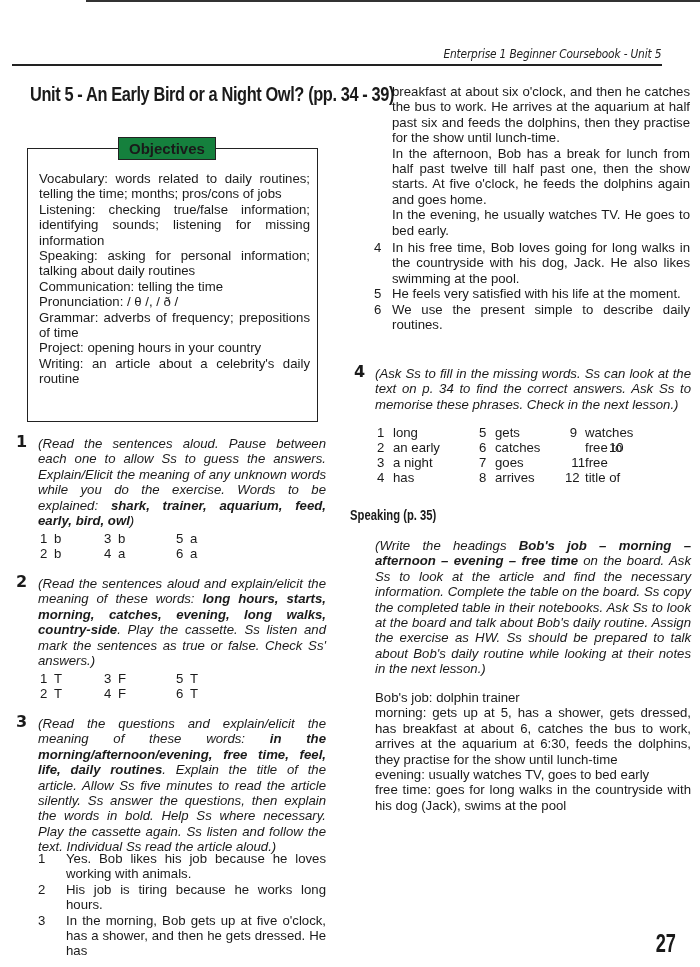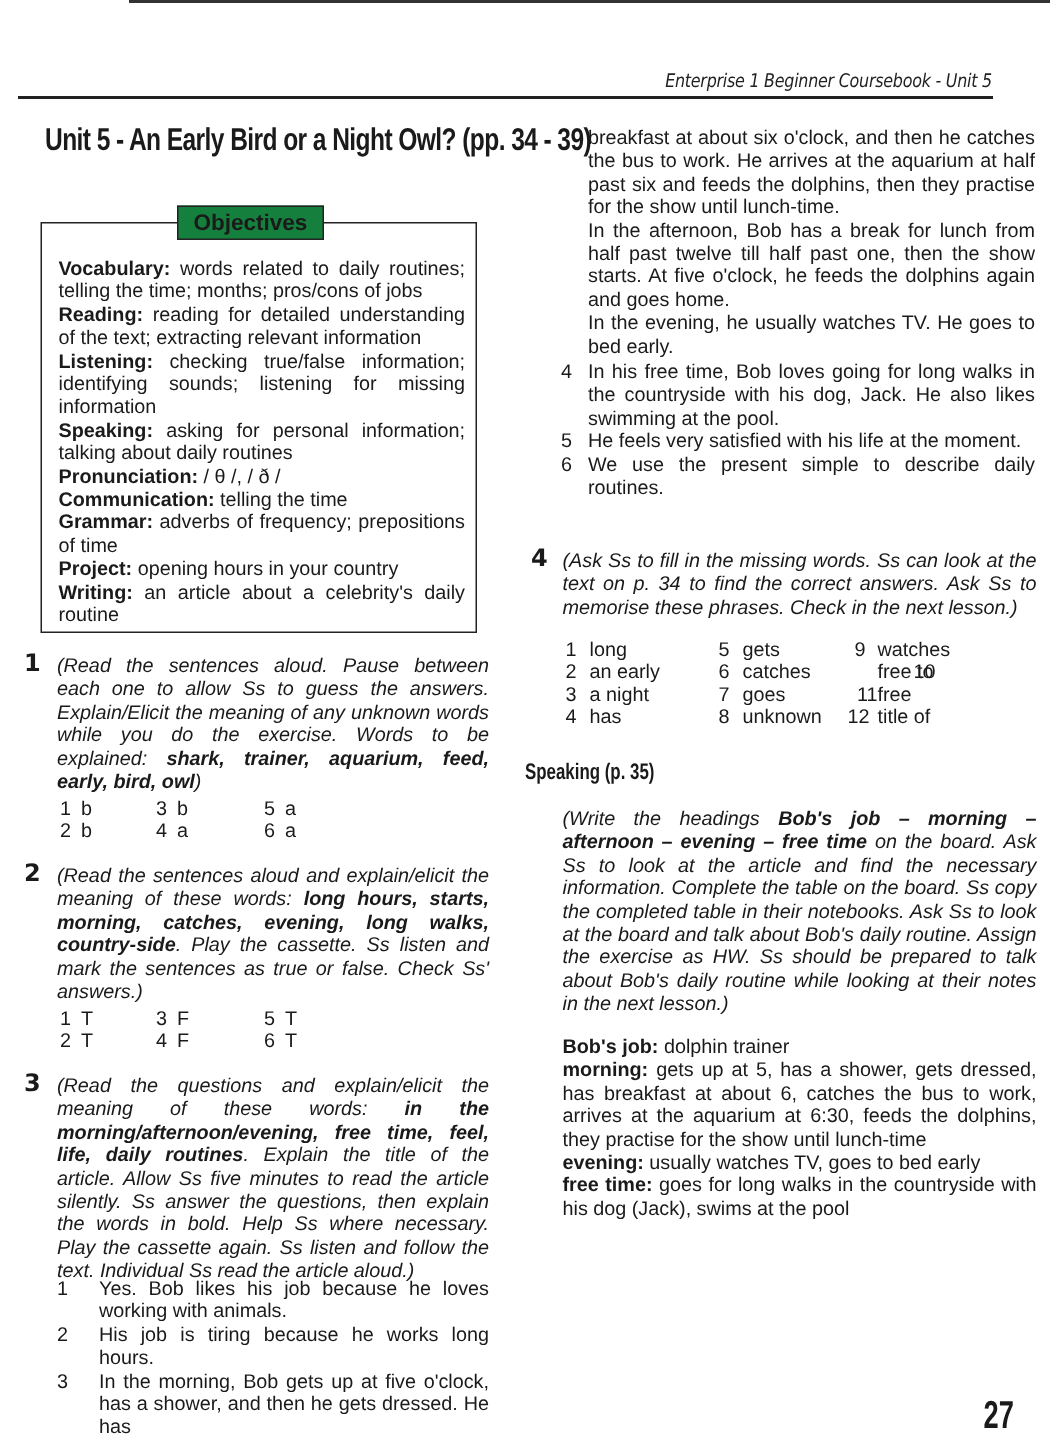--- a/index.html
+++ b/index.html
@@ -10,21 +10,21 @@
                   font-family: "DejaVu Sans", sans-serif; letter-spacing: -0.2px; transform: scaleX(0.85); transform-origin: right; }
   .head-rule { position: absolute; left: 12px; top: 64px; width: 650px; height: 2px; background: #222; }
   .unit-title { position: absolute; left: 30px; top: 86px; font-family: "Liberation Sans Narrow", "Liberation Sans", sans-serif;
                 font-weight: bold; font-size: 21px; letter-spacing: -0.5px; transform: scaleX(0.78); transform-origin: left; white-space: nowrap; }
 
   .obj-box { position: absolute; left: 27px; top: 148px; width: 291px; height: 274px; border: 1.5px solid #222; box-sizing: border-box; }
   .obj-label { position: absolute; left: 118px; top: 137px; background: #15803d; border: 1.5px solid #222; padding: 1px 10px 0 10px;
                font-weight: bold; font-size: 15px; line-height: 20px; }
   .obj-content { position: absolute; left: 39px; top: 171px; width: 271px; text-align: justify; }
   .obj-content p { margin: 0; }
-  b { font-weight: bold; }
+  b { font-weight: normal; }
 
   .ex-num { position: absolute; font-weight: bold; font-size: 16px; font-family: "DejaVu Sans", sans-serif; }
   .ex-text { position: absolute; font-style: italic; text-align: justify; line-height: 15.4px; }
   .ex-text .bi { font-weight: bold; }
   .ans-grid { position: absolute; display: grid; row-gap: 0; line-height: 15px; }
   .ans-grid span { white-space: nowrap; }
   .numlist { position: absolute; margin: 0; padding: 0; list-style: none; }
   .numlist li { position: relative; padding-left: 28px; text-align: justify; }
   .numlist li .n { position: absolute; left: 0; }
   .cont-para { position: absolute; text-align: justify; }
@@ -38,25 +38,24 @@
 <div class="top-rule"></div>
 <div class="running-head">Enterprise 1 Beginner Coursebook - Unit 5</div>
 <div class="head-rule"></div>
 
 <div class="unit-title">Unit 5 - An Early Bird or a Night Owl? (pp. 34 - 39)</div>
 
 <div class="obj-box"></div>
 <div class="obj-label">Objectives</div>
 <div class="obj-content">
   <p><b>Vocabulary:</b><span> words related to daily routines; telling the time; months; pros/cons of jobs</span></p>
-  <p><b>Reading:</b><span> reading for detailed understanding of the text; extracting relevant information</span></p>
   <p><b>Listening:</b><span> checking true/false information; identifying sounds; listening for missing information</span></p>
   <p><b>Speaking:</b><span> asking for personal information; talking about daily routines</span></p>
+  <p><b>Communication:</b><span> telling the time</span></p>
   <p><b>Pronunciation:</b><span> / θ /, / ð /</span></p>
-  <p><b>Communication:</b><span> telling the time</span></p>
   <p><b>Grammar:</b><span> adverbs of frequency; prepositions of time</span></p>
   <p><b>Project:</b><span> opening hours in your country</span></p>
   <p><b>Writing:</b><span> an article about a celebrity's daily routine</span></p>
 </div>
 
 <div class="ex-num" style="left:16px; top:434px;">1</div>
 <div class="ex-text" style="left:38px; top:436px; width:288px;">
   <span>(Read the sentences aloud. Pause between each one to allow Ss to guess the answers. Explain/Elicit the meaning of any unknown words while you do the exercise. Words to be explained: </span><span class="bi">shark, trainer, aquarium, feed, early, bird, owl</span><span>)</span>
 </div>
 <div class="ans-grid" style="left:40px; top:531px; grid-template-columns: 14px 50px 14px 58px 14px 20px;">
@@ -131,21 +130,21 @@
     <span>free to</span>
   <span>3</span>
     <span>a night</span>
   <span>7</span>
     <span>goes</span>
   <span style="text-align:right; padding-right:0;">11</span>
     <span>free</span>
   <span>4</span>
     <span>has</span>
   <span>8</span>
-    <span>unknown</span>
+    <span>arrives</span>
   <span style="text-align:right; padding-right:8px;">12</span>
     <span>title of</span>
 </div>
 
 <div class="sec-head" style="left:350px; top:507px;">Speaking (p. 35)</div>
 <div class="ex-text" style="left:375px; top:538px; width:316px;">
   <span>(Write the headings </span><span class="bi">Bob's job – morning – afternoon – evening – free time</span><span> on the board. Ask Ss to look at the article and find the necessary information. Complete the table on the board. Ss copy the completed table in their notebooks. Ask Ss to look at the board and talk about Bob's daily routine. Assign the exercise as HW. Ss should be prepared to talk about Bob's daily routine while looking at their notes in the next lesson.)</span>
 </div>
 <div class="cont-para" style="left:375px; top:690px; width:316px;">
   <p><b>Bob's job:</b><span> dolphin trainer</span></p>

